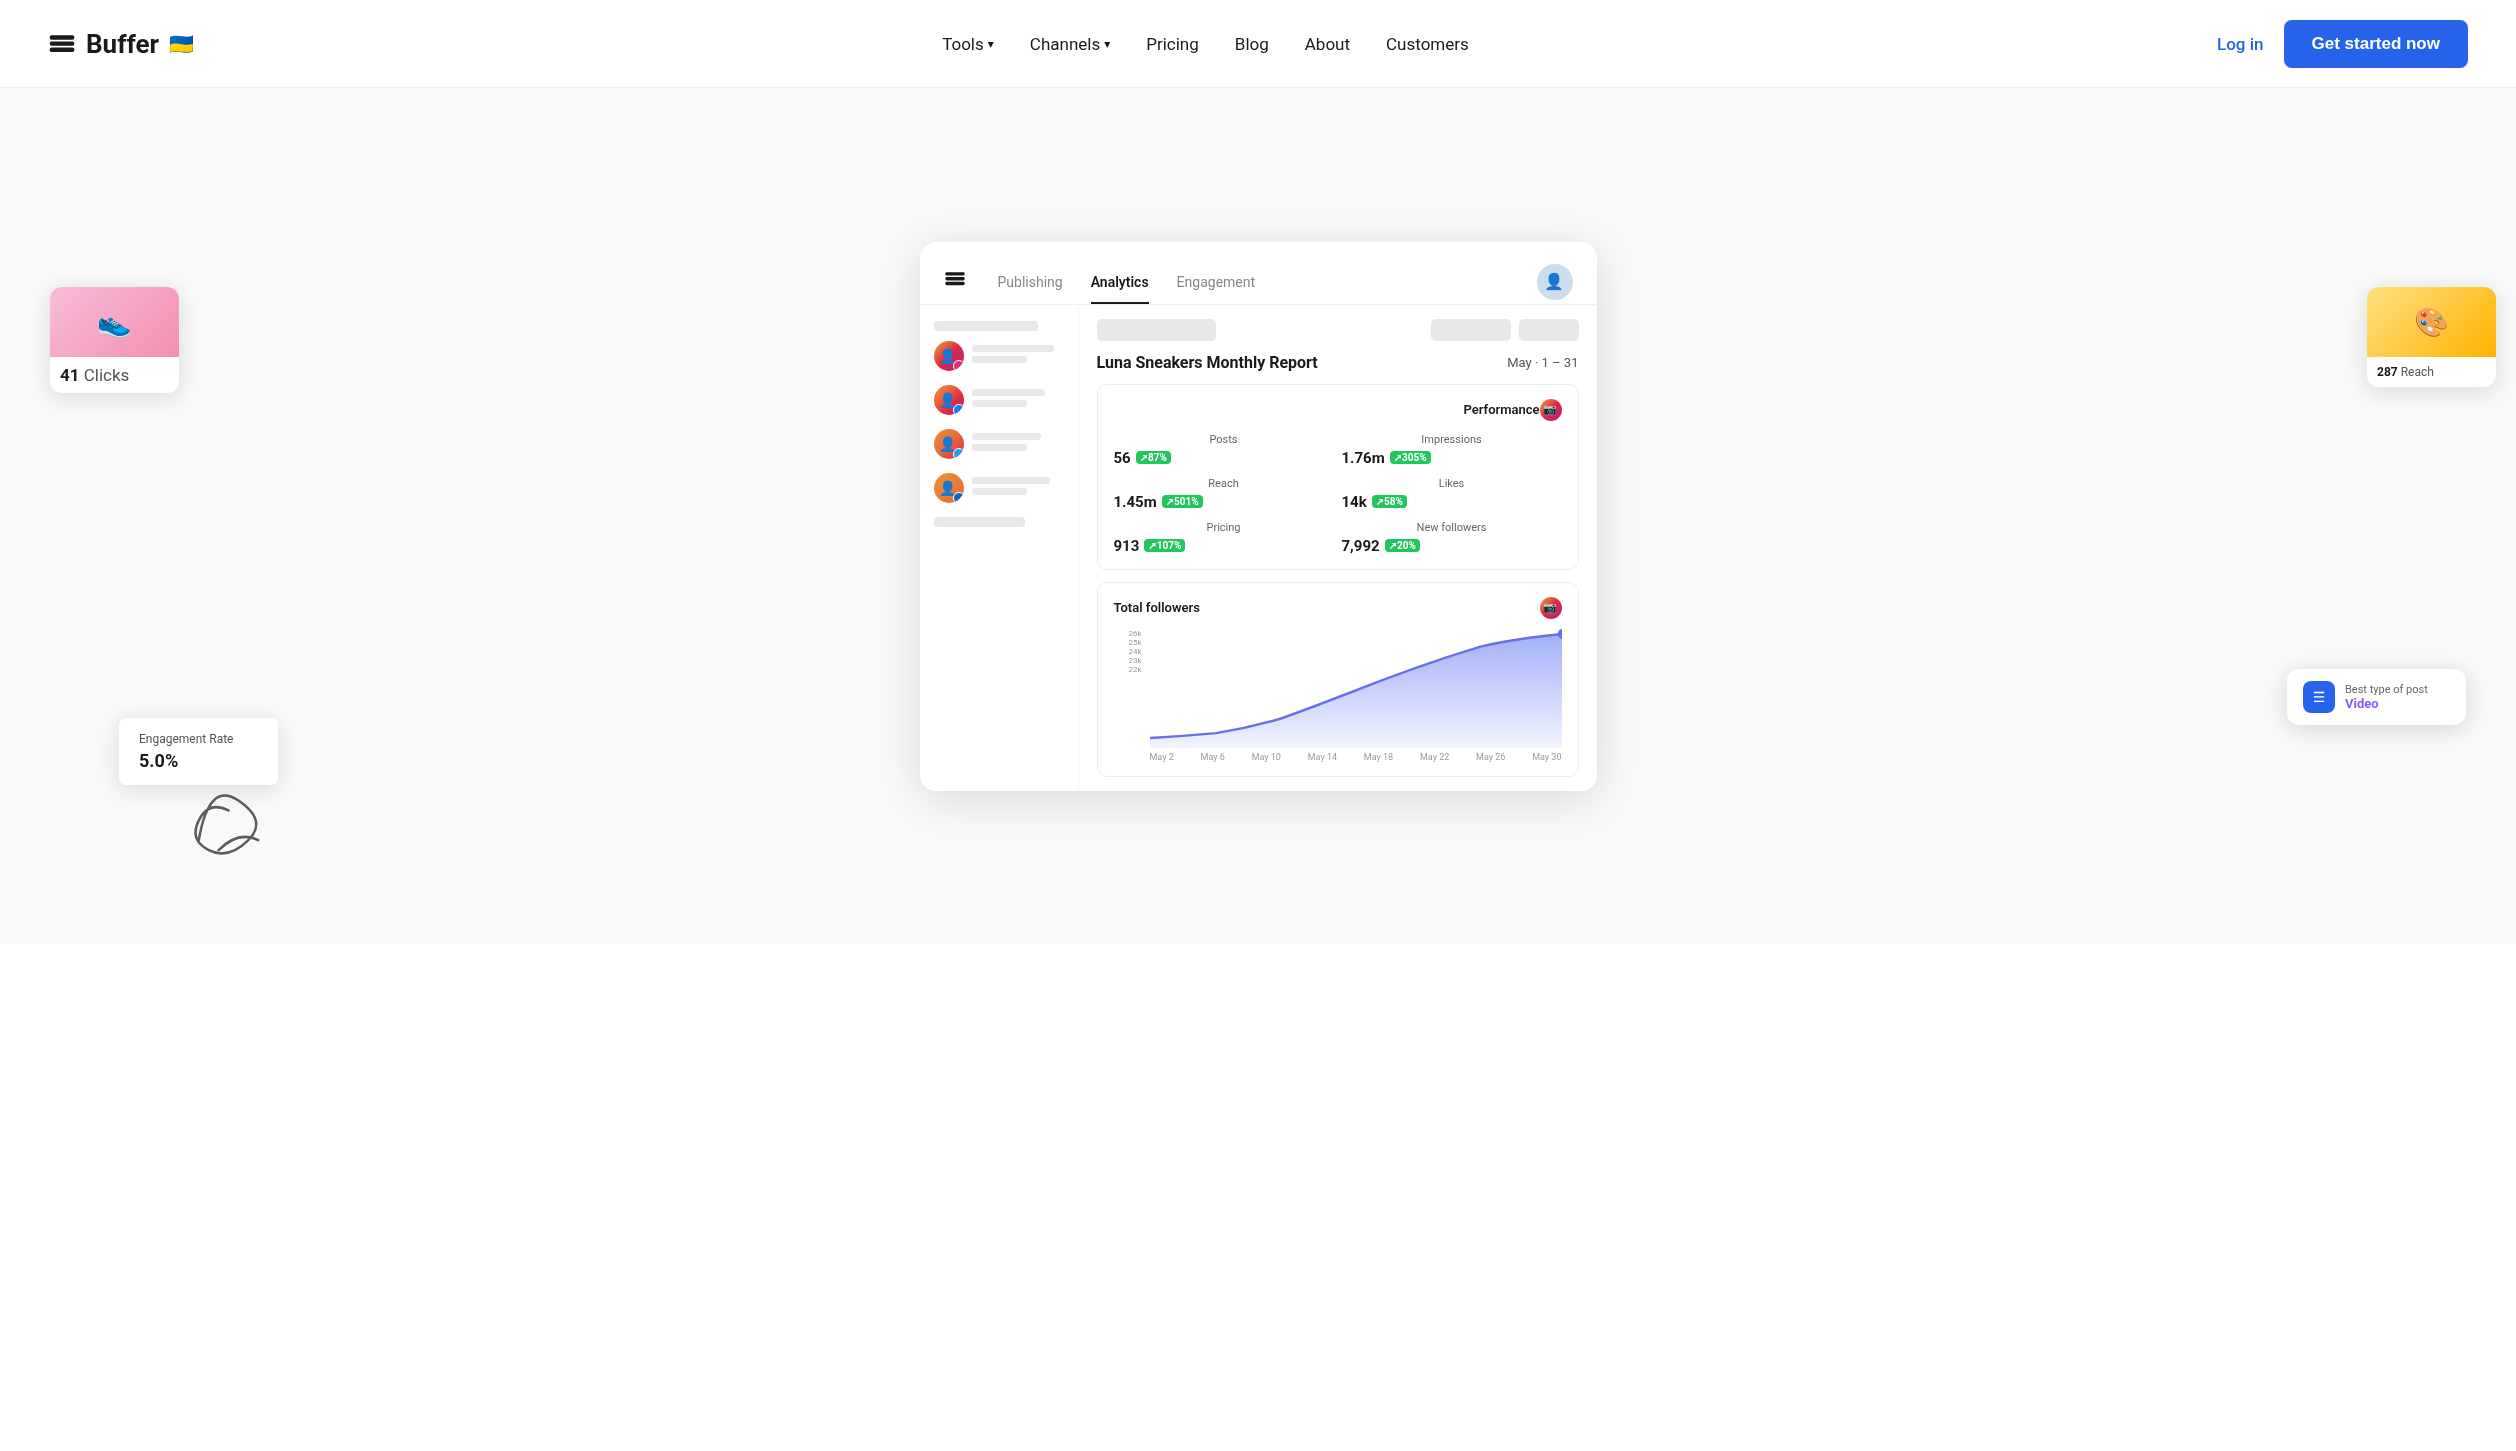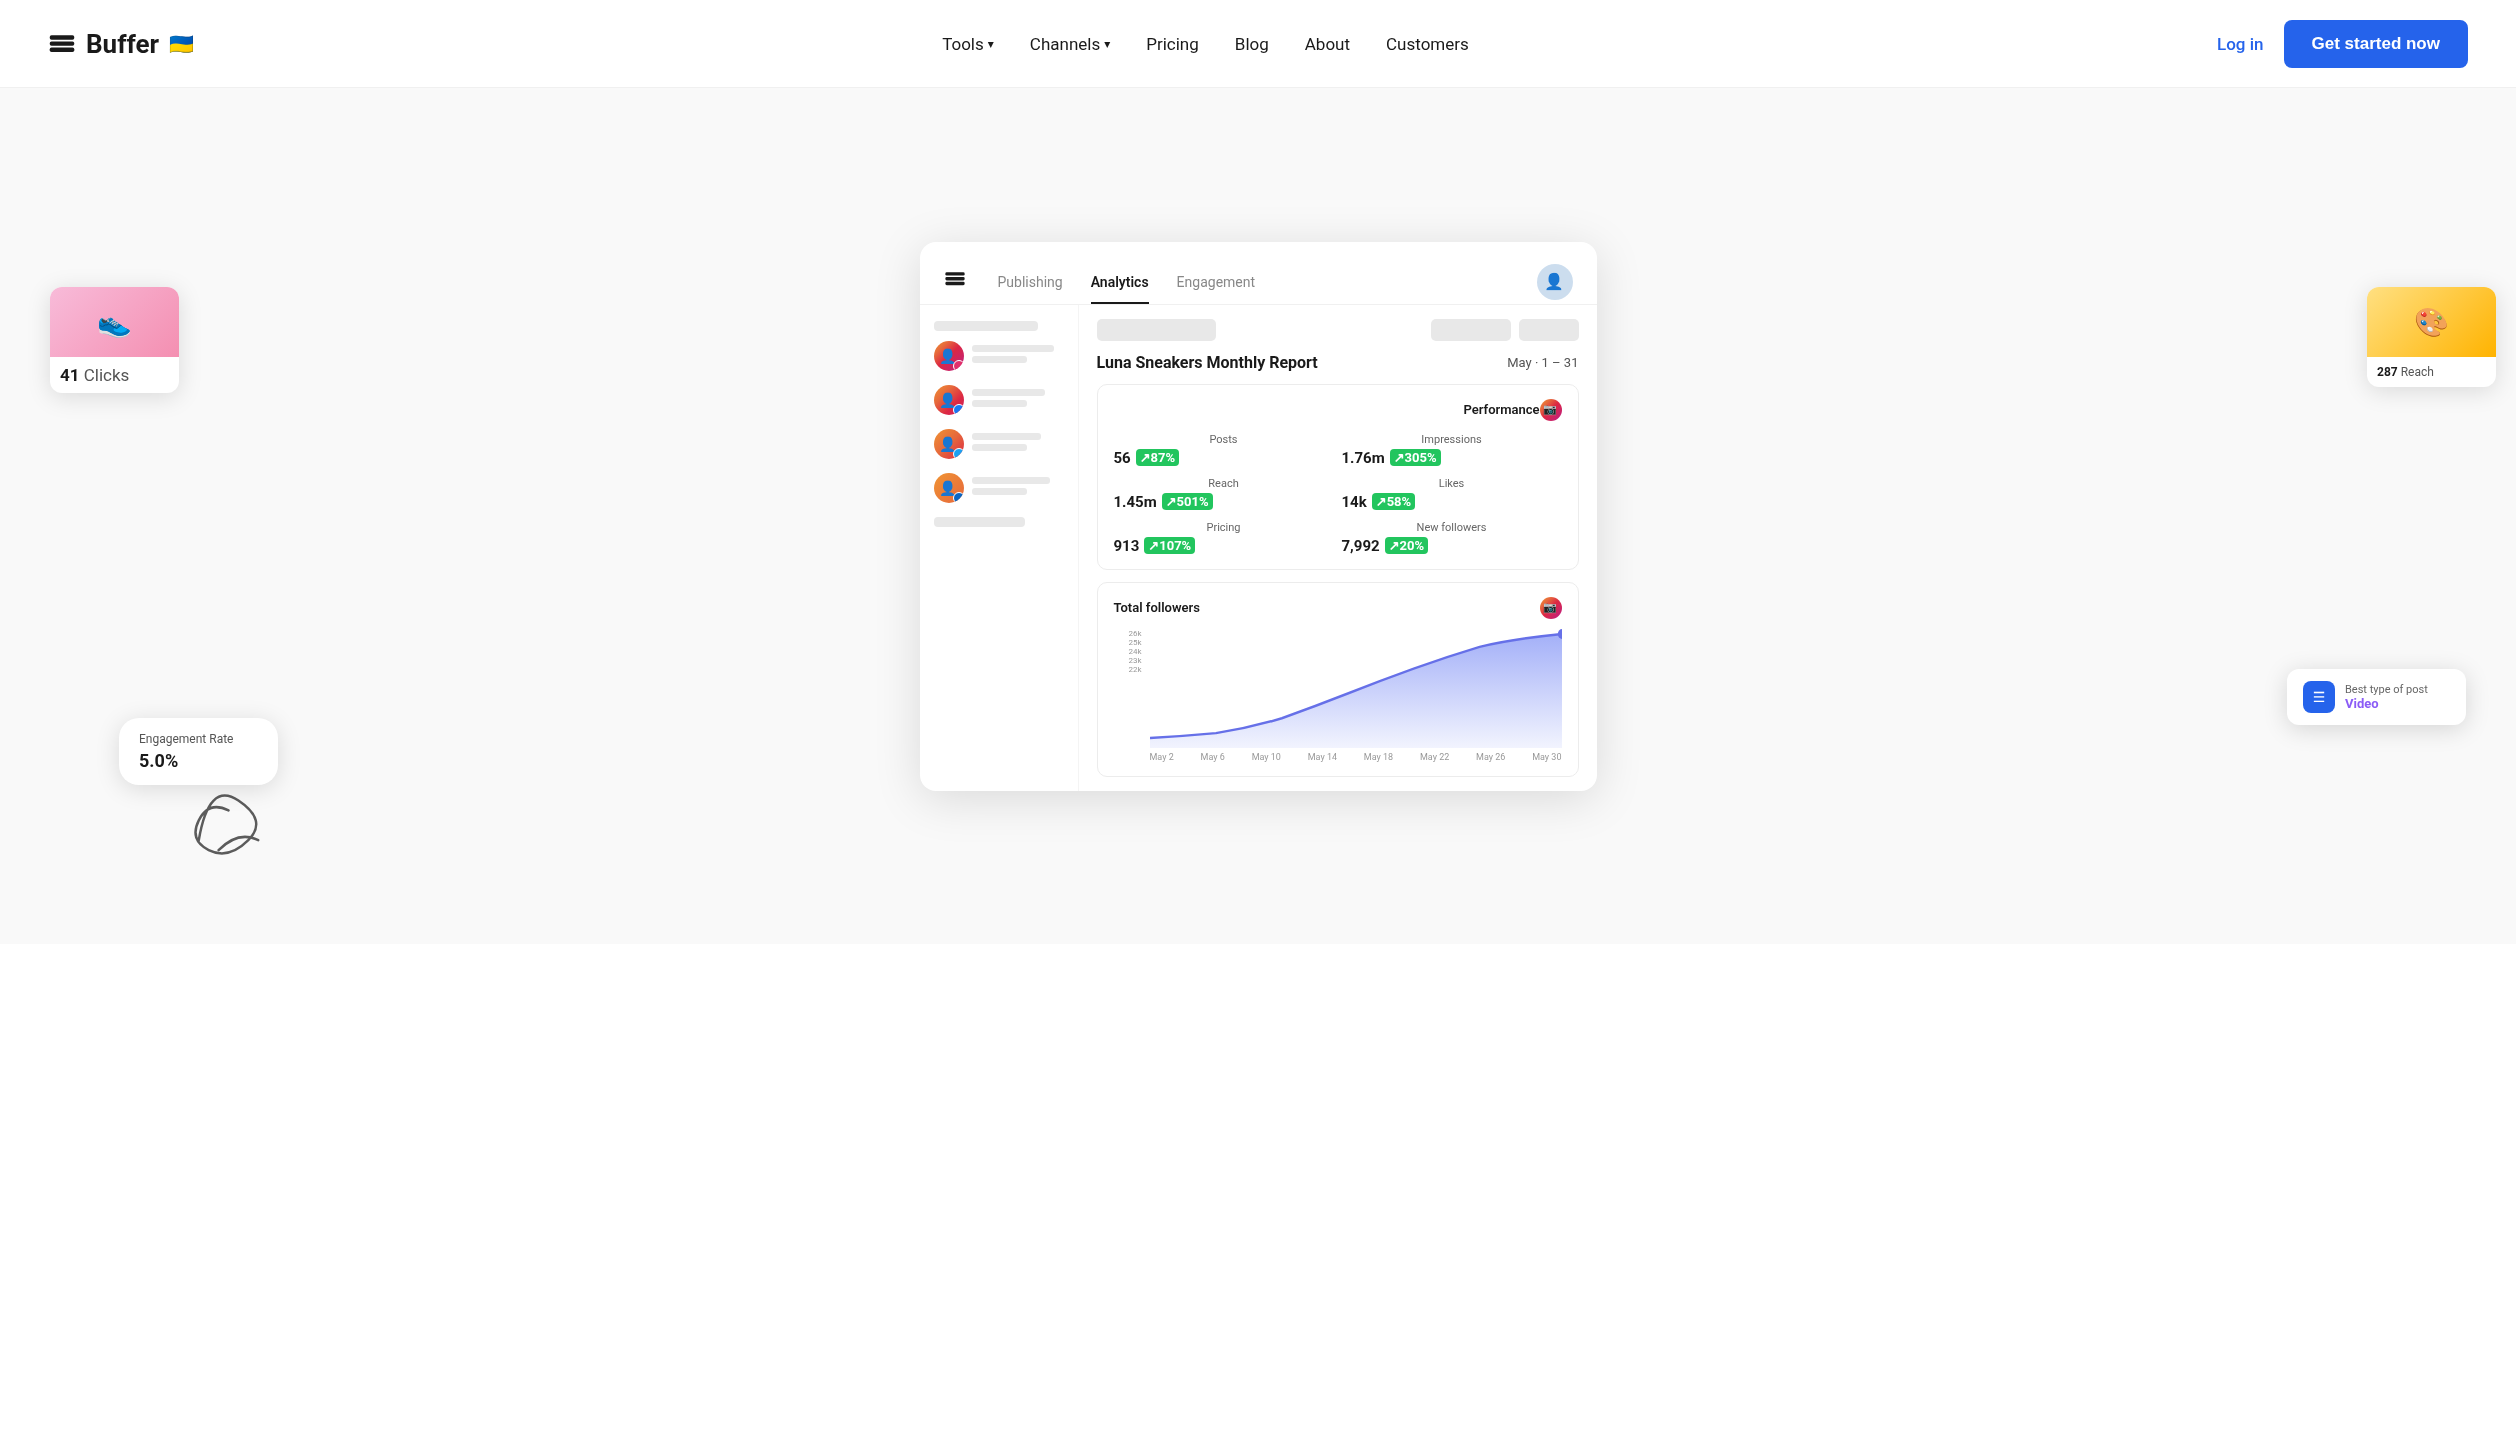--- a/index.html
+++ b/index.html
@@ -61,21 +61,21 @@
     .report-date { font-size: 13px; color: #555; }
 
     
     .perf-card { background: #fff; border: 1px solid #ececec; border-radius: 10px; padding: 14px 16px; margin-bottom: 12px; }
     .perf-card-header { display: flex; align-items: center; justify-content: flex-end; margin-bottom: 12px; }
     .perf-label { font-size: 13px; font-weight: 600; color: #1a1a1a; }
     .perf-insta-icon { width: 22px; height: 22px; border-radius: 50%; background: linear-gradient(135deg, #f09433, #e6683c, #dc2743, #cc2366, #bc1888); display: flex; align-items: center; justify-content: center; color: #fff; font-size: 11px; }
     .perf-grid { display: grid; grid-template-columns: 1fr 1fr; gap: 10px 8px; text-align: center; }
     .perf-item-label { font-size: 11px; color: #666; margin-bottom: 3px; }
     .perf-item-value { font-size: 15px; font-weight: 700; color: #1a1a1a; display: flex; align-items: center; gap: 5px; }
-    .badge-green { background: #22c55e; color: #fff; font-size: 13px; font-weight: 700; border-radius: 4px; padding: 1px 4px; }
+    .badge-green { background: #22c55e; color: #fff; font-size: 10px; font-weight: 700; border-radius: 4px; padding: 1px 4px; }
 
     
     .chart-card { background: #fff; border: 1px solid #ececec; border-radius: 10px; padding: 14px 16px; }
     .chart-header { display: flex; align-items: center; justify-content: space-between; margin-bottom: 10px; }
     .chart-title { font-size: 13px; font-weight: 600; color: #1a1a1a; }
     .chart-area { position: relative; height: 119px; }
     svg.chart-svg { width: 100%; height: 100%; }
     .chart-labels { display: flex; justify-content: space-between; margin-top: 4px; }
     .chart-label { font-size: 9px; color: #999; }
 
@@ -84,21 +84,21 @@
       position: absolute; left: 50px; top: 199px; z-index: 8;
       background: #fff; border-radius: 12px; box-shadow: 0 4px 24px rgba(0,0,0,0.13);
       overflow: hidden; width: 129px;
     }
     .clicks-img { width: 100%; height: 70px; background: linear-gradient(135deg, #f8bbd9, #f48fb1); display: flex; align-items: center; justify-content: center; font-size: 28px; }
     .clicks-label { padding: 8px 10px; font-size: 17px; color: #555; }
     .clicks-label strong { color: #1a1a1a; }
 
     .floating-engagement {
       position: absolute; left: 119px; bottom: 159px; z-index: 8;
-      background: #fff; border-radius: 20px; box-shadow: 0 4px 24px rgba(0,0,0,0.13);
+      background: #fff; border-radius: 7px; box-shadow: 0 4px 24px rgba(0,0,0,0.13);
       padding: 14px 20px; min-width: 159px;
     }
     .eng-label { font-size: 12px; color: #555; margin-bottom: 4px; }
     .eng-value { font-size: 18px; font-weight: 700; color: #1a1a1a; }
 
     .floating-reach {
       position: absolute; right: 20px; top: 199px; z-index: 8;
       background: #fff; border-radius: 12px; box-shadow: 0 4px 24px rgba(0,0,0,0.13);
       overflow: hidden; width: 129px;
     }

